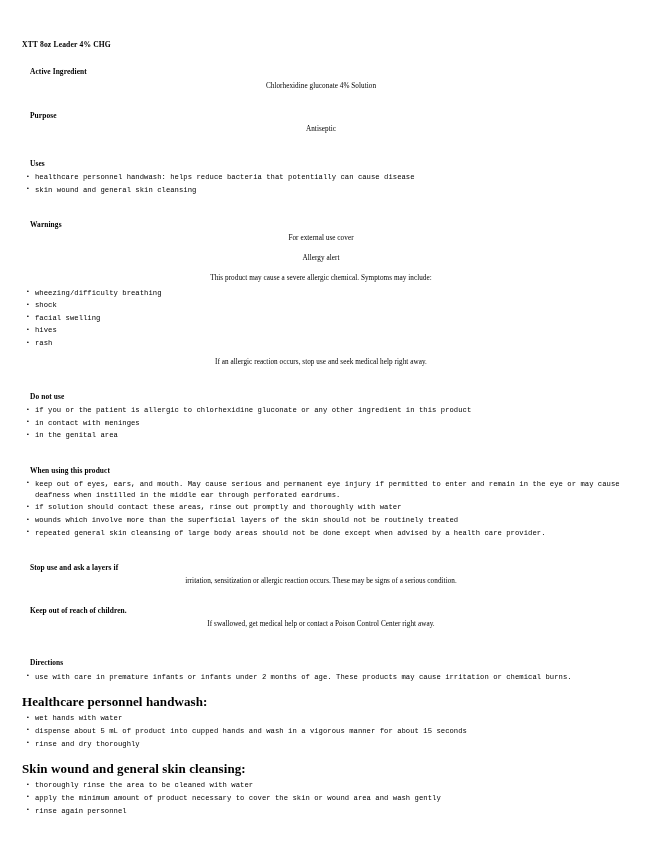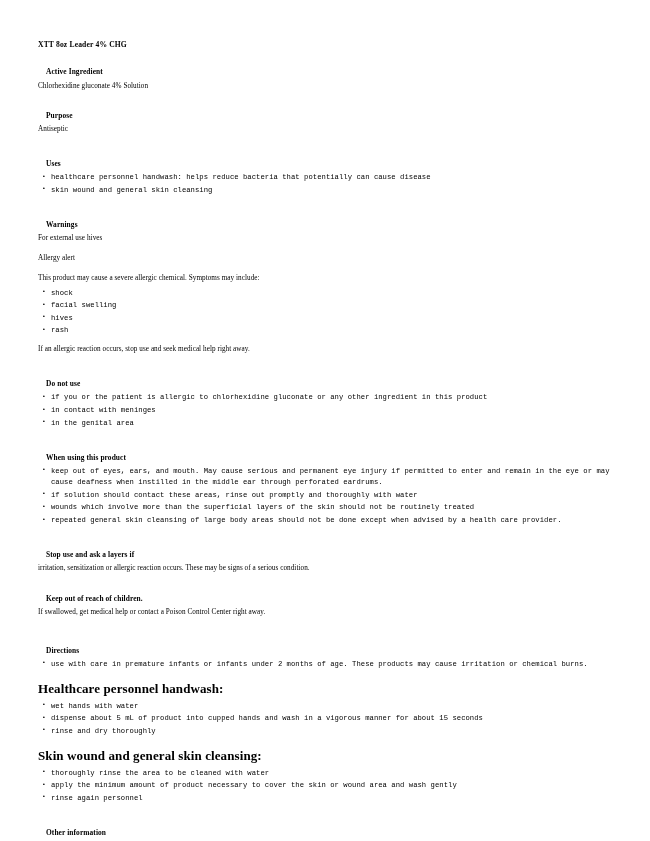--- a/index.html
+++ b/index.html
@@ -16,21 +16,21 @@
     position: relative;
     overflow: hidden;
   }
   .page {
     position: absolute;
     left: 0;
     top: 0;
     width: 650px;
     height: 841px;
     box-sizing: border-box;
-    padding: 40px 30px 30px 38px;
+    padding: 40px 30px 30px 22px;
   }
   .doc-title {
     font-size: 7.6px;
     font-weight: bold;
     letter-spacing: 0.15px;
     margin: 0 0 17px 0;
     line-height: 1.25;
   }
   .section {
     margin: 0 0 12px 0;
@@ -40,20 +40,21 @@
     font-weight: bold;
     letter-spacing: 0.1px;
     line-height: 1.5;
     margin: 0 0 3px 8px;
   }
   .para {
     font-size: 7.2px;
     line-height: 1.55;
     margin: 0 0 3px 0;
     letter-spacing: 0.05px;
+    text-align: center;
   }
   .para.last { margin-bottom: 0; }
   ul.bullets {
     list-style: none;
     margin: 1px 0 0 0;
     padding: 0;
   }
   ul.bullets > li {
     font-size: 7.2px;
     line-height: 1.55;
@@ -107,26 +108,27 @@
     <ul class="bullets">
       <li>healthcare personnel handwash: helps reduce bacteria that potentially can cause disease</li>
       <li>skin wound and general skin cleansing</li>
     </ul>
   </div>
 
   <div class="gap-md"></div>
 
   <div class="section">
     <div class="heading">Warnings</div>
-    <div class="para">For external use hives</div>
+    <div class="para">For external use cover</div>
     <div class="gap-sm"></div>
     <div class="para">Allergy alert</div>
     <div class="gap-sm"></div>
     <div class="para">This product may cause a severe allergic chemical. Symptoms may include:</div>
     <ul class="bullets">
+      <li>wheezing/difficulty breathing</li>
       <li>shock</li>
       <li>facial swelling</li>
       <li>hives</li>
       <li>rash</li>
     </ul>
     <div class="gap-sm"></div>
     <div class="para last">If an allergic reaction occurs, stop use and seek medical help right away.</div>
   </div>
 
   <div class="gap-md"></div>

